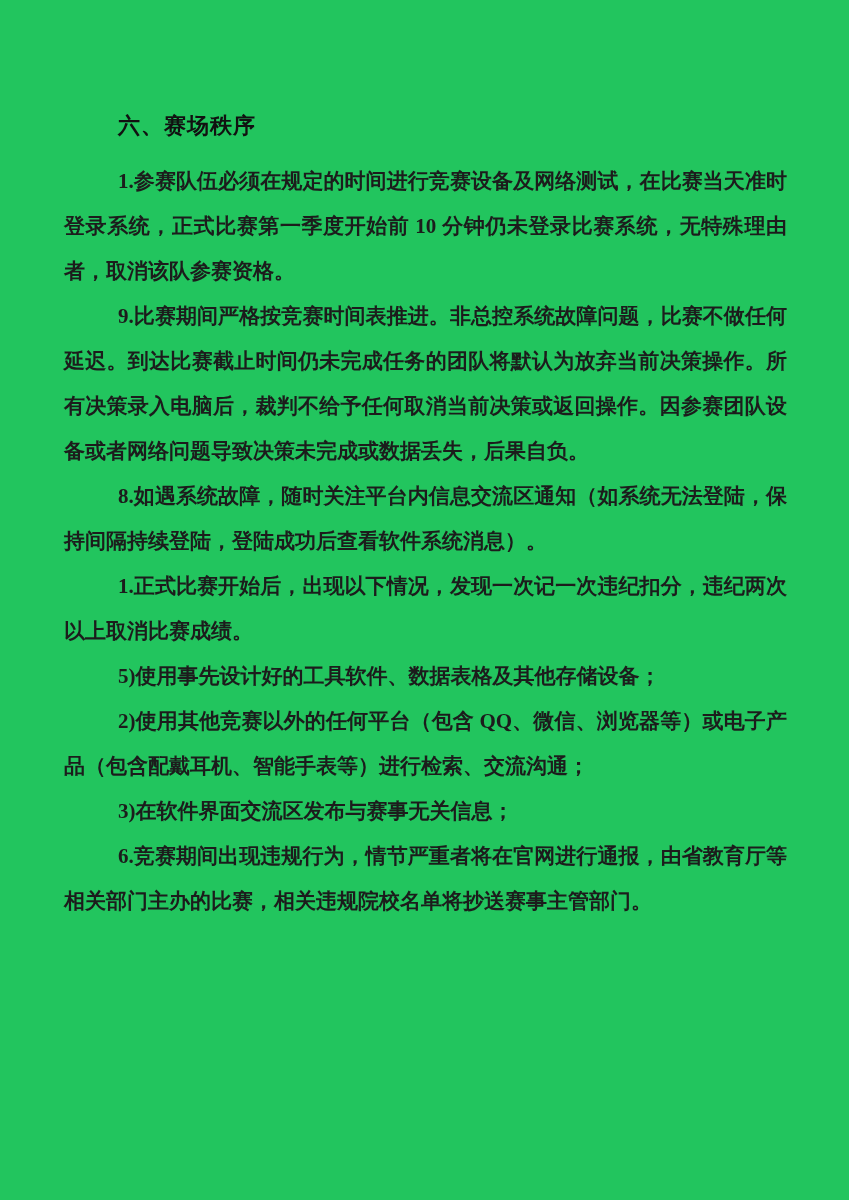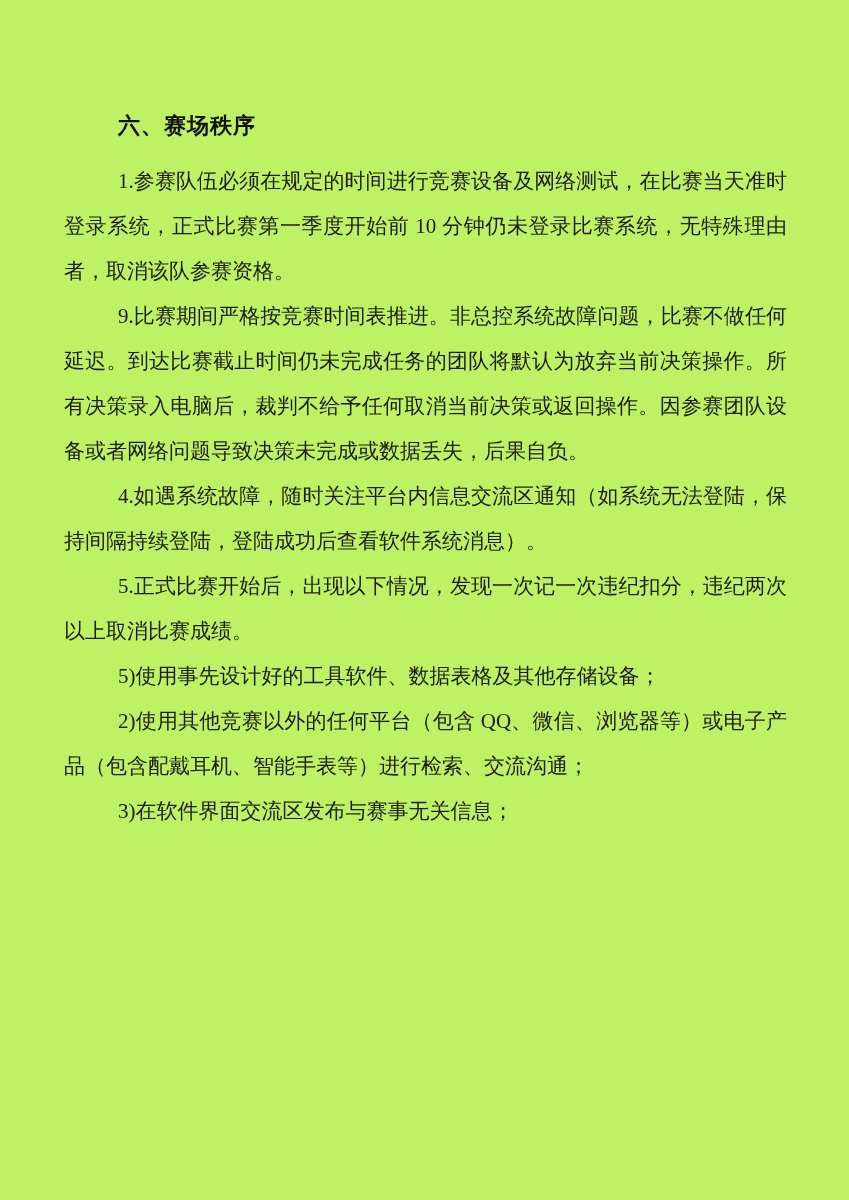--- a/index.html
+++ b/index.html
@@ -7,49 +7,51 @@
     padding: 0;
     background: #ffffff;
   }
   .page {
     position: relative;
     width: 849px;
     height: 1200px;
     box-sizing: border-box;
     margin: 0 auto;
     padding: 103px 62px 0 64px;
-    background: #bef264;
+    background: #22c55e;
     overflow: hidden;
     font-family: "Liberation Serif", "DejaVu Serif", serif;
     color: #1c1c1c;
   }
   .heading {
     margin: 0 0 11px 0;
     font-size: 22px;
     font-weight: bold;
     line-height: 45px;
     color: #111111;
     text-indent: 54px;
     letter-spacing: 1px;
   }
   .para {
     margin: 0;
     font-size: 21px;
     line-height: 45px;
     text-align: justify;
     text-indent: 54px;
     word-break: break-all;
+    font-weight: bold;
   }
 </style>
 </head>
 <body>
 
 <div class="page">
   <h2 class="heading">六、赛场秩序</h2>
 
   <p class="para">1.参赛队伍必须在规定的时间进行竞赛设备及网络测试，在比赛当天准时登录系统，正式比赛第一季度开始前 10 分钟仍未登录比赛系统，无特殊理由者，取消该队参赛资格。</p>
   <p class="para">9.比赛期间严格按竞赛时间表推进。非总控系统故障问题，比赛不做任何延迟。到达比赛截止时间仍未完成任务的团队将默认为放弃当前决策操作。所有决策录入电脑后，裁判不给予任何取消当前决策或返回操作。因参赛团队设备或者网络问题导致决策未完成或数据丢失，后果自负。</p>
-  <p class="para">4.如遇系统故障，随时关注平台内信息交流区通知（如系统无法登陆，保持间隔持续登陆，登陆成功后查看软件系统消息）。</p>
-  <p class="para">5.正式比赛开始后，出现以下情况，发现一次记一次违纪扣分，违纪两次以上取消比赛成绩。</p>
+  <p class="para">8.如遇系统故障，随时关注平台内信息交流区通知（如系统无法登陆，保持间隔持续登陆，登陆成功后查看软件系统消息）。</p>
+  <p class="para">1.正式比赛开始后，出现以下情况，发现一次记一次违纪扣分，违纪两次以上取消比赛成绩。</p>
   <p class="para">5)使用事先设计好的工具软件、数据表格及其他存储设备；</p>
   <p class="para">2)使用其他竞赛以外的任何平台（包含 QQ、微信、浏览器等）或电子产品（包含配戴耳机、智能手表等）进行检索、交流沟通；</p>
   <p class="para">3)在软件界面交流区发布与赛事无关信息；</p>
+  <p class="para">6.竞赛期间出现违规行为，情节严重者将在官网进行通报，由省教育厅等相关部门主办的比赛，相关违规院校名单将抄送赛事主管部门。</p>
 </div>
 
 </body></html>

